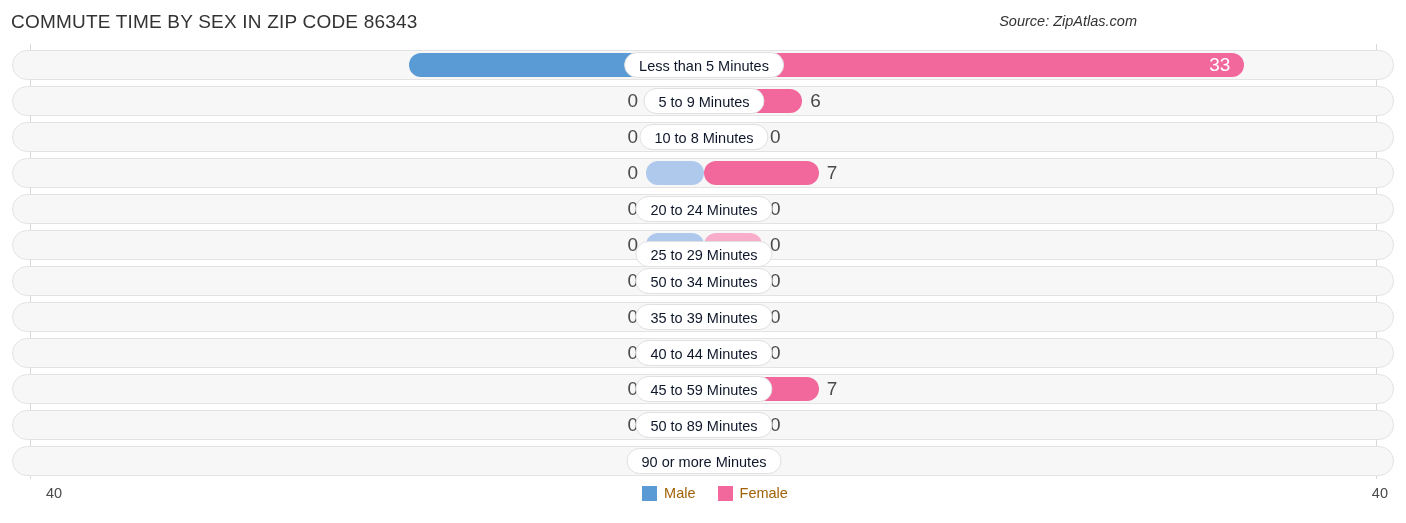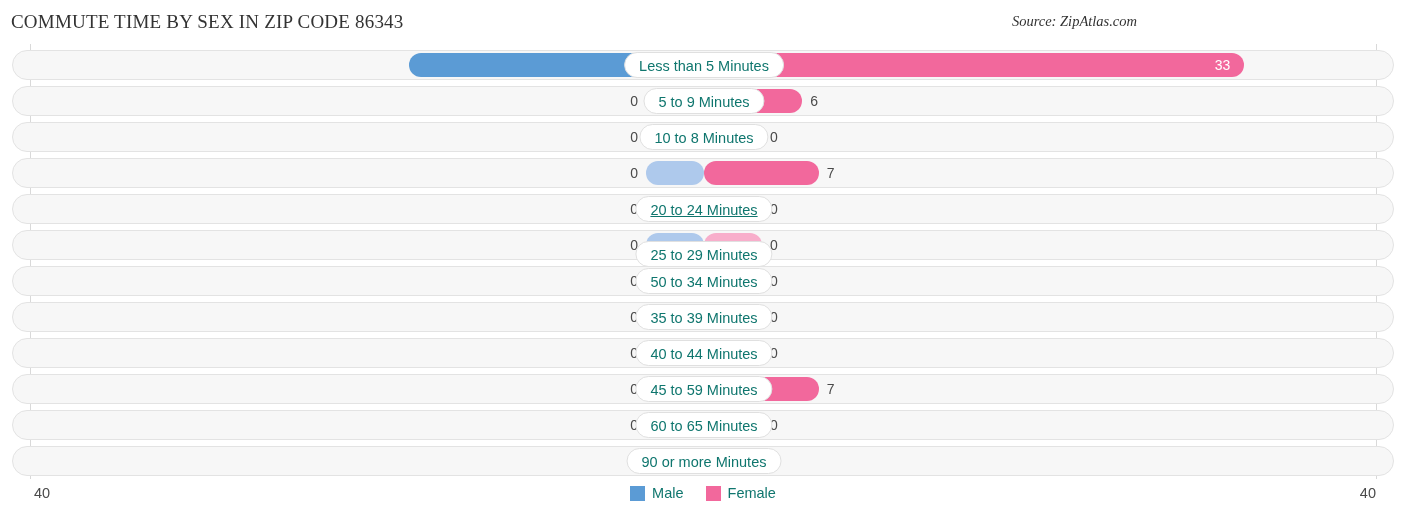--- a/index.html
+++ b/index.html
@@ -11,21 +11,21 @@
     width: 1406px; height: 523px;
     font-family: "Liberation Sans", sans-serif;
     position: relative;
     overflow: hidden;
   }
 
   
   #header {
     position: absolute;
     left: 0; top: 0;
-    width: 1148px; height: 44px; font-family: Liberation Serif, serif;
+    width: 1148px; height: 44px;
   }
   #chart-title {
     position: absolute;
     left: 11px; top: 11px;
     font-size: 19px;
     color: #333333;
     letter-spacing: .2px;
     white-space: nowrap;
   }
   #source-label {
@@ -76,48 +76,48 @@
     border-radius: 12px;
   }
   .bar-male   { }
   .bar-female { }
 
   .val {
     position: absolute;
     top: 2px;
     height: 24px;
     line-height: 24px;
-    font-size: 14px;
+    font-size: 19px;
     color: #4a4a4a;
     white-space: nowrap;
   }
   .val-male   { text-align: right; }
   .val-female { text-align: left; }
   .val-inside { color: #ffffff; }
 
   .cat-pill {
     position: absolute;
     top: 1px;
     height: 26px;
     line-height: 26px;
     padding: 0 14px;
     background: #ffffff;
     border: 1px solid #e0e0e0;
     border-radius: 13px;
     font-size: 14.5px;
-    color: #0f766e;
+    color: #0f172a;
     white-space: nowrap;
     transform: translateX(-50%);
     text-align: center;
   }
 
   
   #footer {
     position: absolute;
-    left: 0; top: 479px;
+    left: 12px; top: 479px;
     width: 1194px; height: 44px;
   }
   #axis-left {
     position: absolute;
     left: 34px; top: 6px;
     font-size: 14.5px;
     color: #4a4a4a;
   }
   #axis-right {
     position: absolute;
@@ -134,21 +134,21 @@
     display: flex;
     justify-content: center;
     align-items: center;
     gap: 22px;
   }
   .legend-item {
     display: flex;
     align-items: center;
     gap: 7px;
     font-size: 14.5px;
-    color: #0f766e;
+    color: #a16207;
   }
   .legend-swatch {
     width: 15px; height: 15px;
     display: inline-block;
   }
 </style>
 </head>
 <body>
 
 <div id="header">
@@ -194,21 +194,21 @@
           <div class="val val-male" style="left: 581px; width: 44px;">0</div>
           <div class="val val-female" style="left: 813.625px; width: 44px;">7</div>
         </div>
       </div>
       <div class="row" style="top: 150px;">
         <div class="bar-track">
           <div class="bar bar-male" style="left: 633px; width: 58px; background: rgb(174, 201, 236);"></div>
           <div class="bar bar-female" style="left: 691px; width: 58px; background: rgb(248, 174, 203);"></div>
           <div class="val val-male" style="left: 581px; width: 44px;">0</div>
           <div class="val val-female" style="left: 757px; width: 44px;">0</div>
-          <div class="cat-pill" style="left: 691px; text-decoration: underline;">20 to 24 Minutes</div>
+          <div class="cat-pill" style="left: 691px;">20 to 24 Minutes</div>
         </div>
       </div>
       <div class="row" style="top: 186px;">
         <div class="bar-track">
           <div class="bar bar-male" style="left: 633px; width: 58px; background: rgb(174, 201, 236);"></div>
           <div class="bar bar-female" style="left: 691px; width: 58px; background: rgb(248, 174, 203);"></div>
           <div class="val val-male" style="left: 581px; width: 44px;">0</div>
           <div class="val val-female" style="left: 757px; width: 44px;">0</div>
           <div class="cat-pill" style="left: 691px; margin-top: 9px;">25 to 29 Minutes</div>
         </div>
@@ -248,21 +248,21 @@
           <div class="val val-female" style="left: 813.625px; width: 44px;">7</div>
           <div class="cat-pill" style="left: 691px;">45 to 59 Minutes</div>
         </div>
       </div>
       <div class="row" style="top: 366px;">
         <div class="bar-track">
           <div class="bar bar-male" style="left: 633px; width: 58px; background: rgb(174, 201, 236);"></div>
           <div class="bar bar-female" style="left: 691px; width: 58px; background: rgb(248, 174, 203);"></div>
           <div class="val val-male" style="left: 581px; width: 44px;">0</div>
           <div class="val val-female" style="left: 757px; width: 44px;">0</div>
-          <div class="cat-pill" style="left: 691px;">60 to 65 Minutes</div>
+          <div class="cat-pill" style="left: 691px;">50 to 89 Minutes</div>
         </div>
       </div>
       <div class="row" style="top: 402px;">
         <div class="bar-track">
           <div class="bar bar-male" style="left: 633px; width: 58px; background: rgb(174, 201, 236);"></div>
           <div class="bar bar-female" style="left: 691px; width: 58px; background: rgb(248, 174, 203);"></div>
           <div class="val val-male" style="left: 581px; width: 44px;">0</div>
           <div class="val val-female" style="left: 757px; width: 44px;">0</div>
           <div class="cat-pill" style="left: 691px;">90 or more Minutes</div>
         </div>

